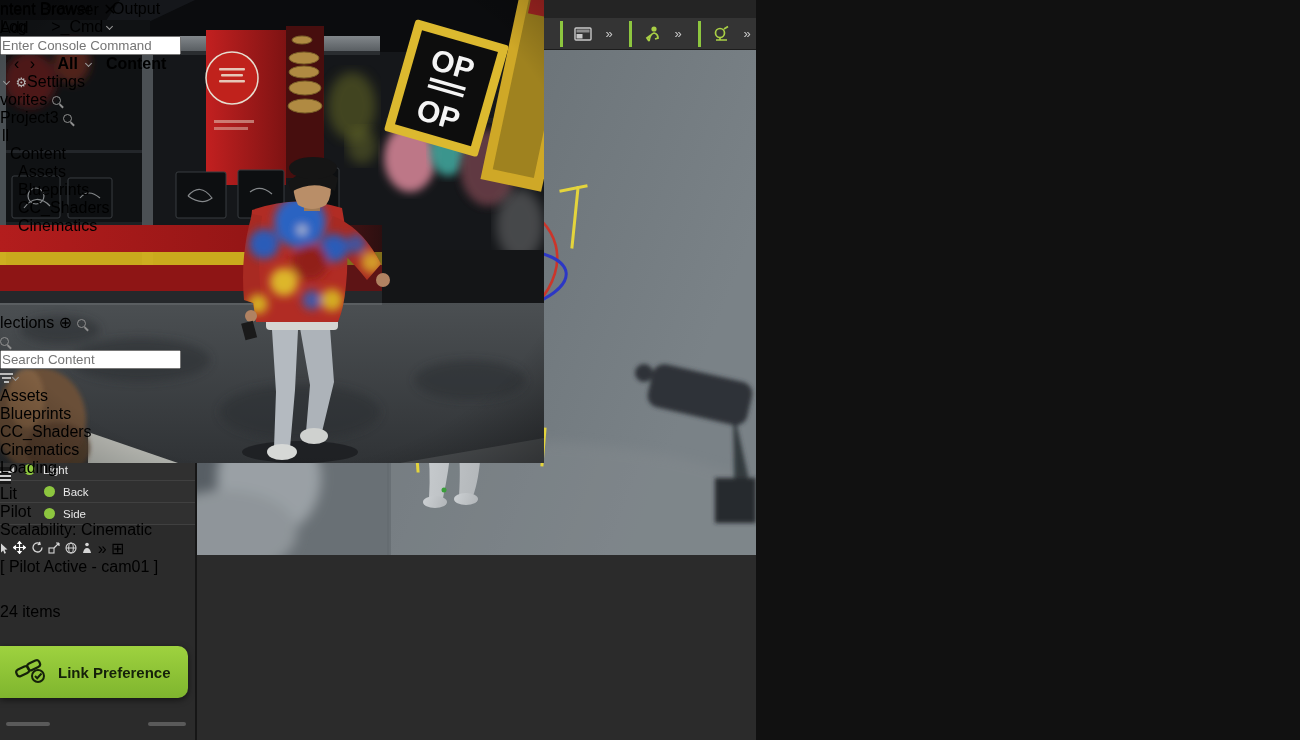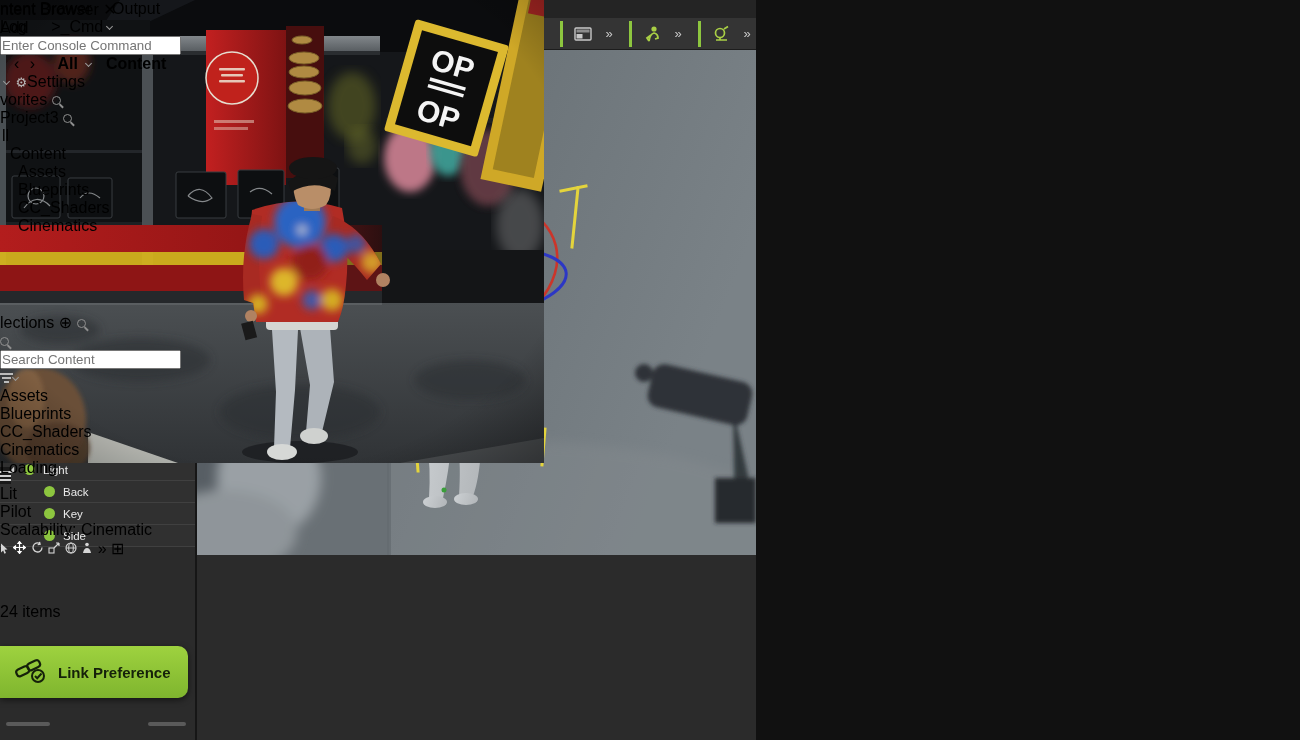--- a/index.html
+++ b/index.html
@@ -384,25 +384,20 @@
             <span class="ll-label">Light</span>
           </div>
           <div class="ll-row" style="padding-left: 28px;">
             <span class="ll-arrow" style="visibility: hidden;"></span>
             <span class="ll-dot"></span>
             <span class="ll-label">Back</span>
           </div>
           <div class="ll-row" style="padding-left: 28px;">
             <span class="ll-arrow" style="visibility: hidden;"></span>
             <span class="ll-dot"></span>
-            <span class="ll-label">Key</span>
-          </div>
-          <div class="ll-row" style="padding-left: 28px;">
-            <span class="ll-arrow" style="visibility: hidden;"></span>
-            <span class="ll-dot"></span>
             <span class="ll-label">Side</span>
           </div>
         </div>
     <div id="ll-btn">
       <svg width="34" height="28" style="margin:0 10px 0 14px">
             <g fill="none" stroke="#15210a" stroke-width="2.2">
               <rect x="2" y="10" width="13" height="7" rx="3" transform="rotate(-25 8 13)"></rect>
               <rect x="13" y="4" width="13" height="7" rx="3" transform="rotate(-25 19 7)"></rect>
             </g>
             <circle cx="24" cy="18" r="6" fill="none" stroke="#15210a" stroke-width="2"></circle>
@@ -840,20 +835,25 @@
             <circle cx="6" cy="6" r="5" fill="none" stroke="#d6d6d6" stroke-width="1.1"></circle>
             <ellipse cx="6" cy="6" rx="2.3" ry="5" fill="none" stroke="#d6d6d6" stroke-width="1"></ellipse>
             <path d="M1,6 h10" stroke="#d6d6d6" stroke-width="1"></path>
           </svg></span>
     <span class="vpi" style="left:448px"><svg width="12" height="12">
             <circle cx="6" cy="2.5" r="1.8" fill="#d6d6d6"></circle>
             <path d="M2,11 q1,-5 4,-5 q3,0 4,5 z" fill="#d6d6d6"></path>
           </svg></span>
     <span class="vpi" style="left:475px">»</span>
     <span class="vpi" style="left:500px">⊞</span>
+    <div class="pilot-row">
+      <span class="pic1"></span>
+      <span class="pic2"></span>
+      <span class="pilot-txt">[ Pilot Active - cam01 ]</span>
+    </div>
   </div>
 
   <div id="ue-cb" class="ab">
     <div class="cb-tabrow">
       <div class="cb-tab">
         <span class="t">ntent Browser</span>
         <span class="x">✕</span>
       </div>
     </div>
     <div class="cb-toolbar">

